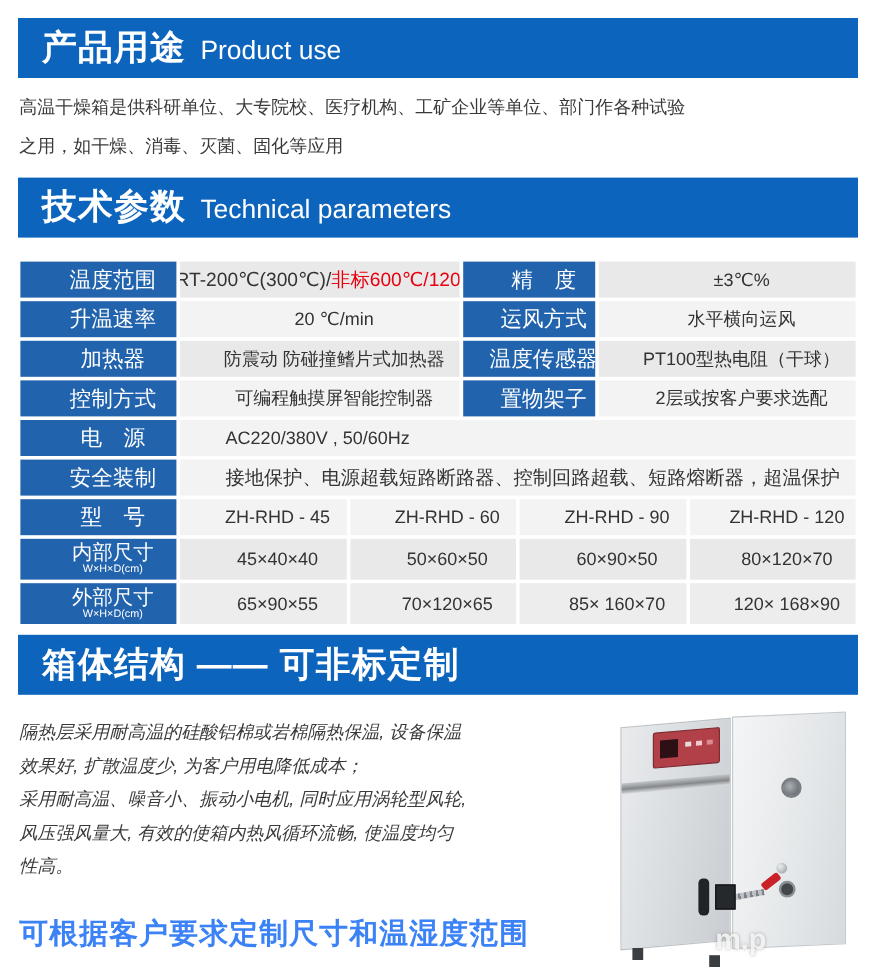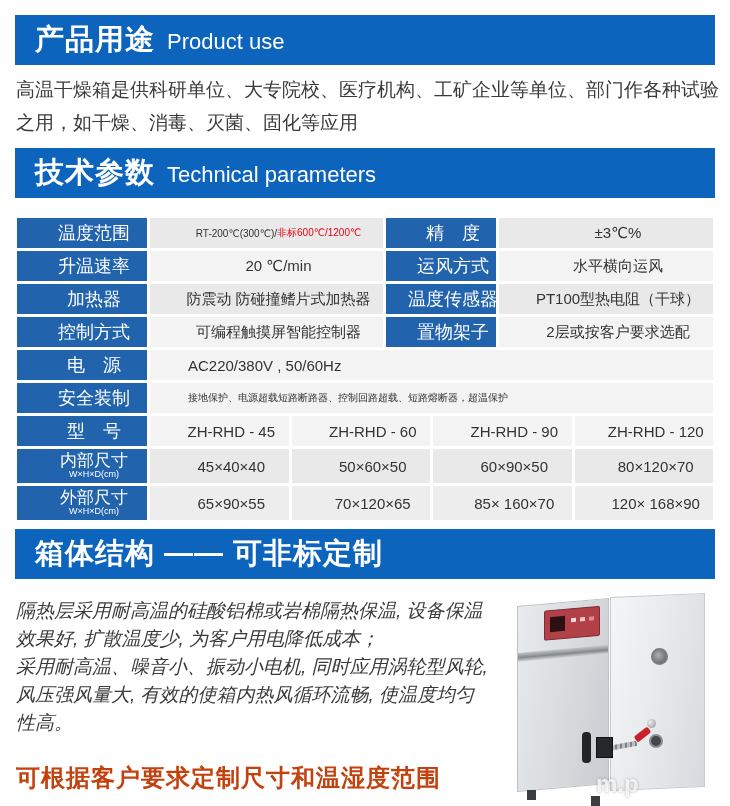--- a/index.html
+++ b/index.html
@@ -11,43 +11,43 @@
   .sec-header{
     position:absolute;left:15px;right:15px;height:50px;background:#0d64bc;
     color:#fff;display:flex;align-items:center;padding-left:20px;box-sizing:border-box;gap:12px;
   }
   .sec-header .cn{font-size:29px;font-weight:bold;letter-spacing:1px;}
   .sec-header .en{font-size:22px;position:relative;top:2px;}
   .h1pos{top:15px;}
   .h2pos{top:148px;}
   .h3pos{top:529px;}
   
-  .para{position:absolute;color:#3a3a3a;font-size:19px;}
+  .para{position:absolute;color:#3a3a3a;font-size:15px;}
   .p1{left:16px;top:73px;line-height:33px;}
   .p3{left:16px;top:597px;line-height:28px;width:486px;font-style:italic;}
   
   .spec{position:absolute;left:17px;top:218px;width:696px;display:flex;flex-direction:column;gap:3px;}
   .row{display:grid;gap:3px;}
   .g4{grid-template-columns:130px 233px 110px 1fr;height:30px;}
   .g2{grid-template-columns:130px 1fr;height:30px;}
   .g5{grid-template-columns:130px 1fr 1fr 1fr 1fr;height:30px;}
   .tall{height:34px;}
   .cell{display:flex;align-items:center;justify-content:center;font-size:15px;color:#333;overflow:hidden;white-space:nowrap;padding-left:24px;}
   .lab{background:#2163ad;color:#fff;font-size:18px;}
   .lab2{flex-direction:column;line-height:1.05;}
   .lab2 .main{font-size:17px;}
   .lab2 .sub{font-size:9px;letter-spacing:0;}
   .bg-a{background:#e9e9e9;}
   .bg-b{background:#f3f3f3;}
   .bg-c{background:#ededed;}
   .start{justify-content:flex-start;padding-left:38px;}
-  .small{font-size:10px;}
+  .small{font-size:16px;}
   .red{color:#e8000f;}
   
-  .note{position:absolute;left:16px;top:762px;font-size:24px;font-weight:bold;color:#c2410c;letter-spacing:1px;}
+  .note{position:absolute;left:16px;top:762px;font-size:24px;font-weight:bold;color:#3b82f6;letter-spacing:1px;}
   .watermark{position:absolute;left:596px;top:770px;font-size:24px;font-weight:bold;
     color:rgba(255,255,255,0.8);text-shadow:0 0 3px rgba(120,120,120,0.6);z-index:9;}
   
   .oven{position:absolute;left:503px;top:588px;width:212px;height:218px;}
   .ov-front{position:absolute;left:14px;top:14px;width:92px;height:186px;transform:skewY(-5deg);
     background:linear-gradient(100deg,#e9ebed 0%,#d7dbde 55%,#c9cdd1 100%);border:1px solid #bfc3c6;box-sizing:border-box;}
   .ov-side{position:absolute;left:107px;top:7px;width:95px;height:194px;transform:skewY(-2.5deg);
     background:linear-gradient(100deg,#f4f5f6 0%,#e4e7e9 60%,#d6dade 100%);border:1px solid #c6cacd;box-sizing:border-box;}
   .ov-panel{position:absolute;left:26px;top:6px;width:54px;height:28px;background:#b24048;border:1px solid #7e2b33;border-radius:2px;}
   .ov-screen{position:absolute;left:5px;top:6px;width:15px;height:15px;background:#2d1013;}

